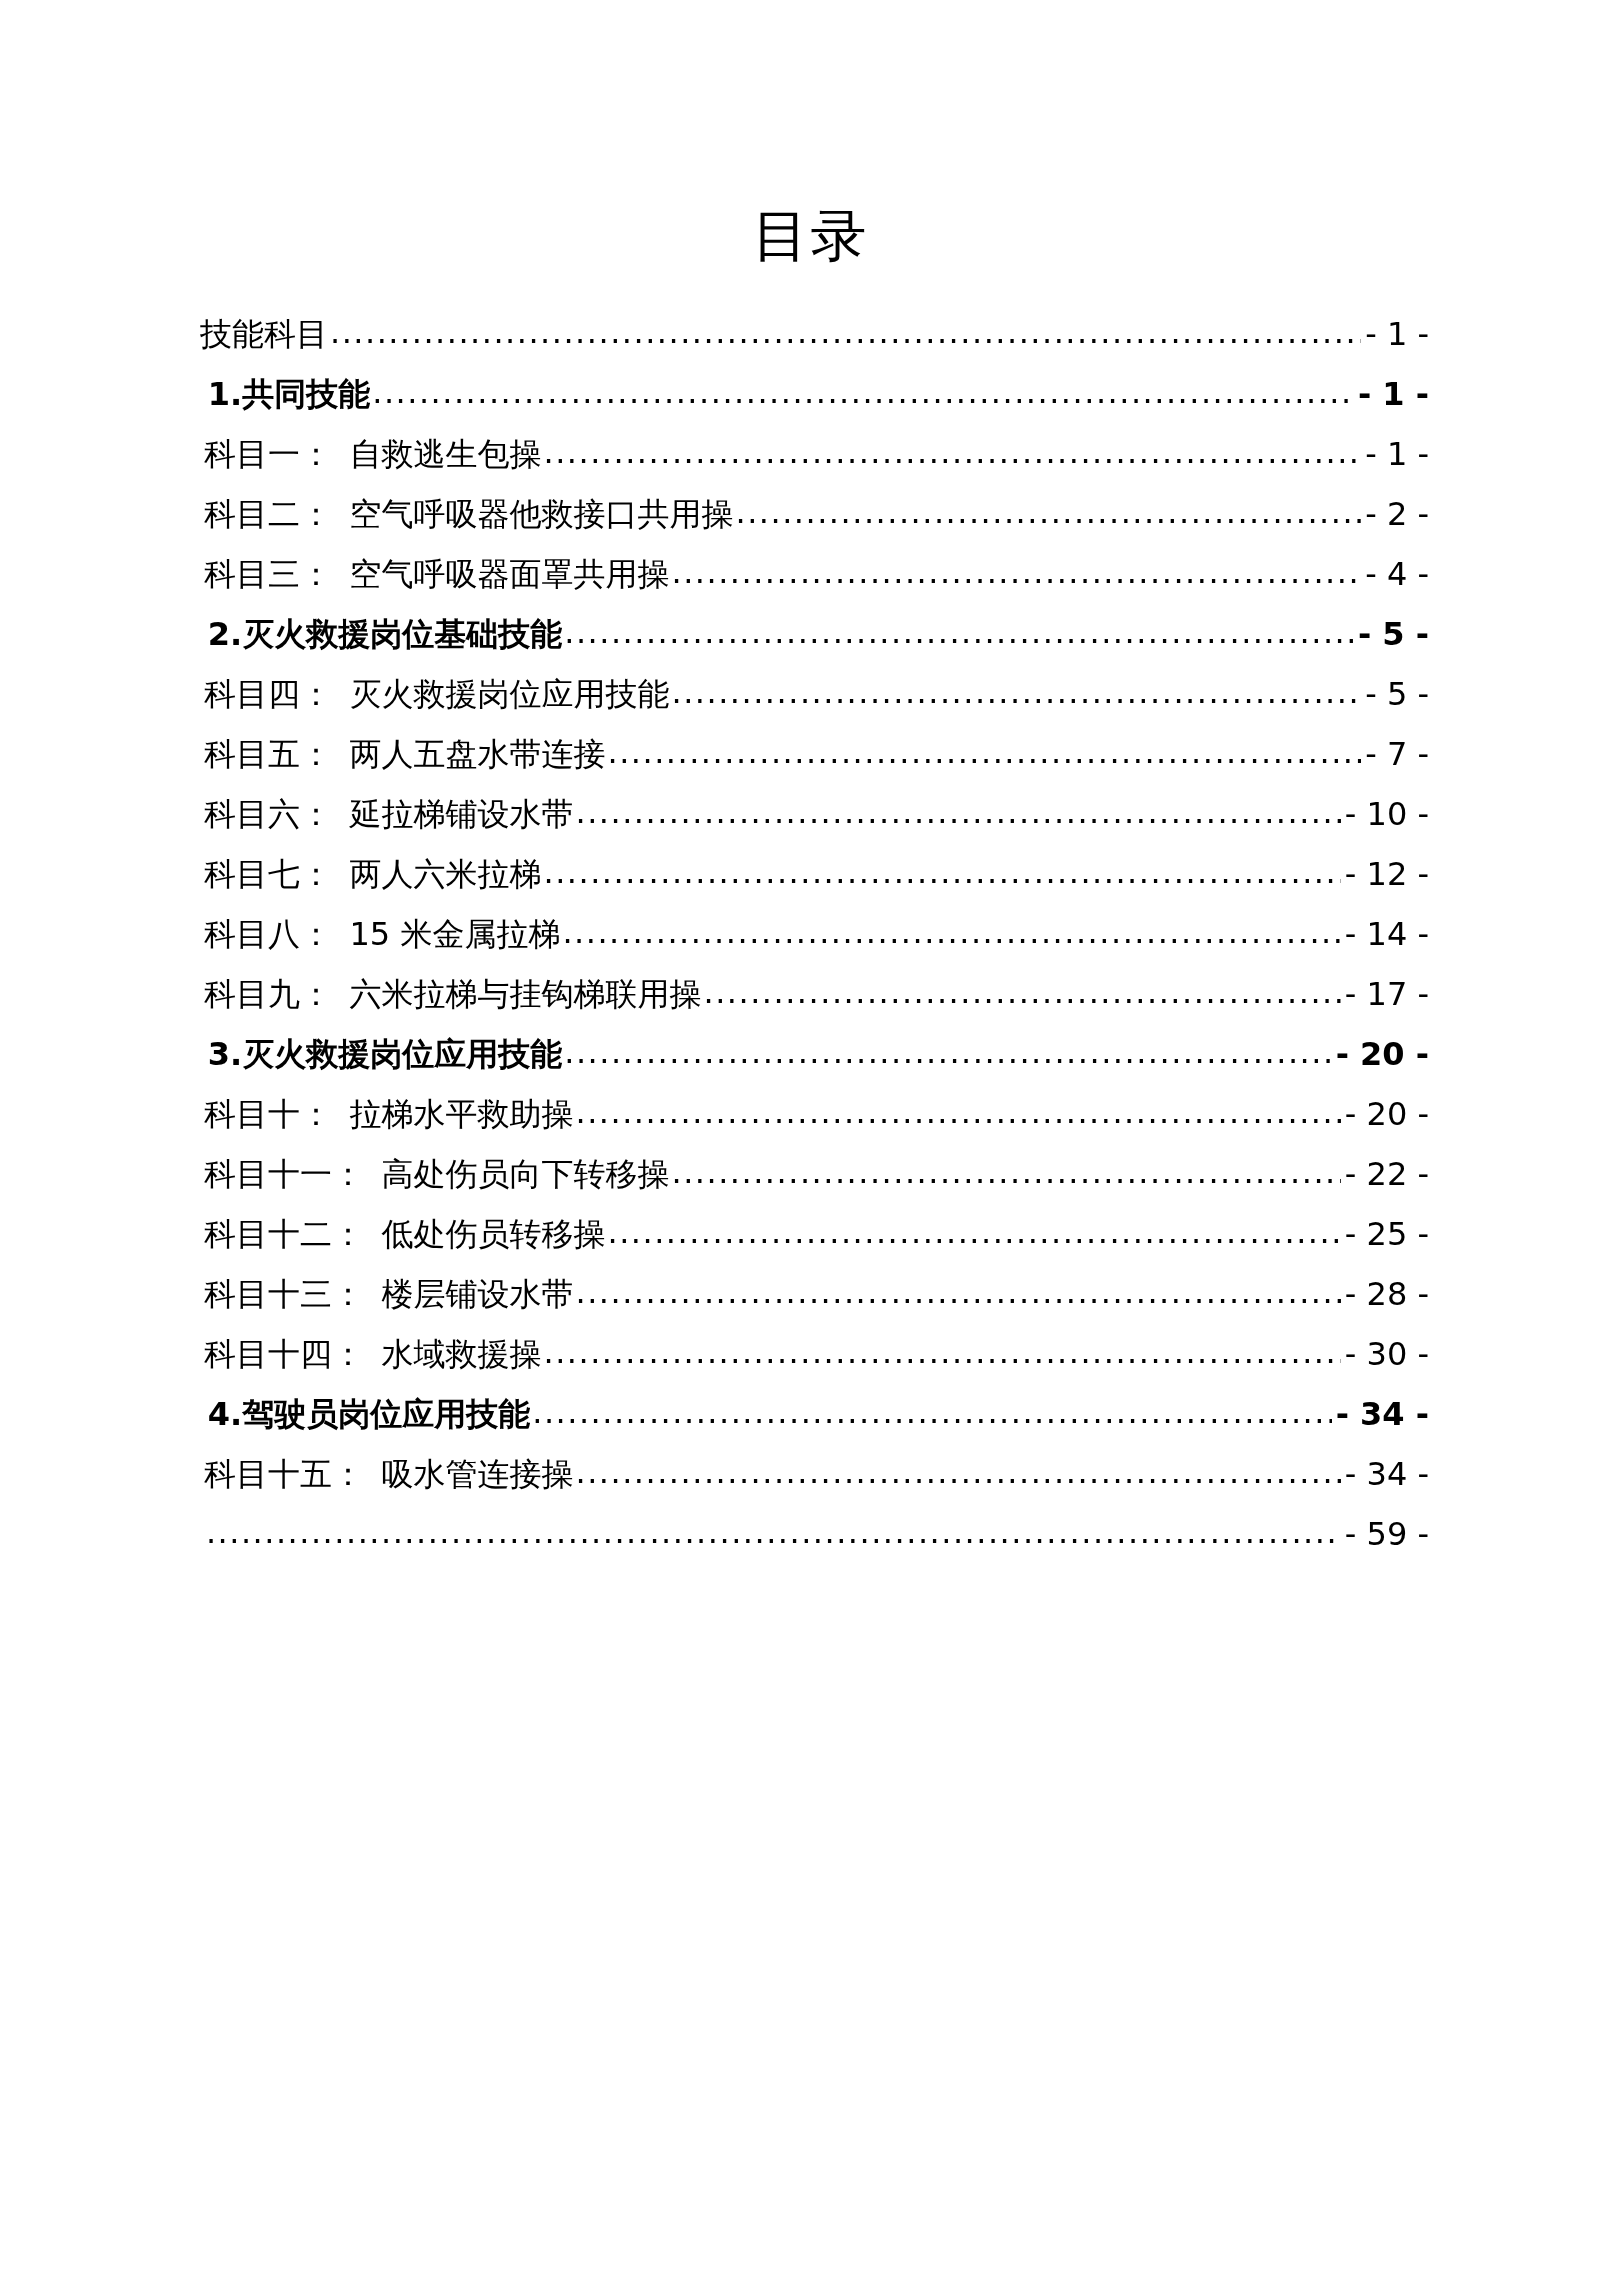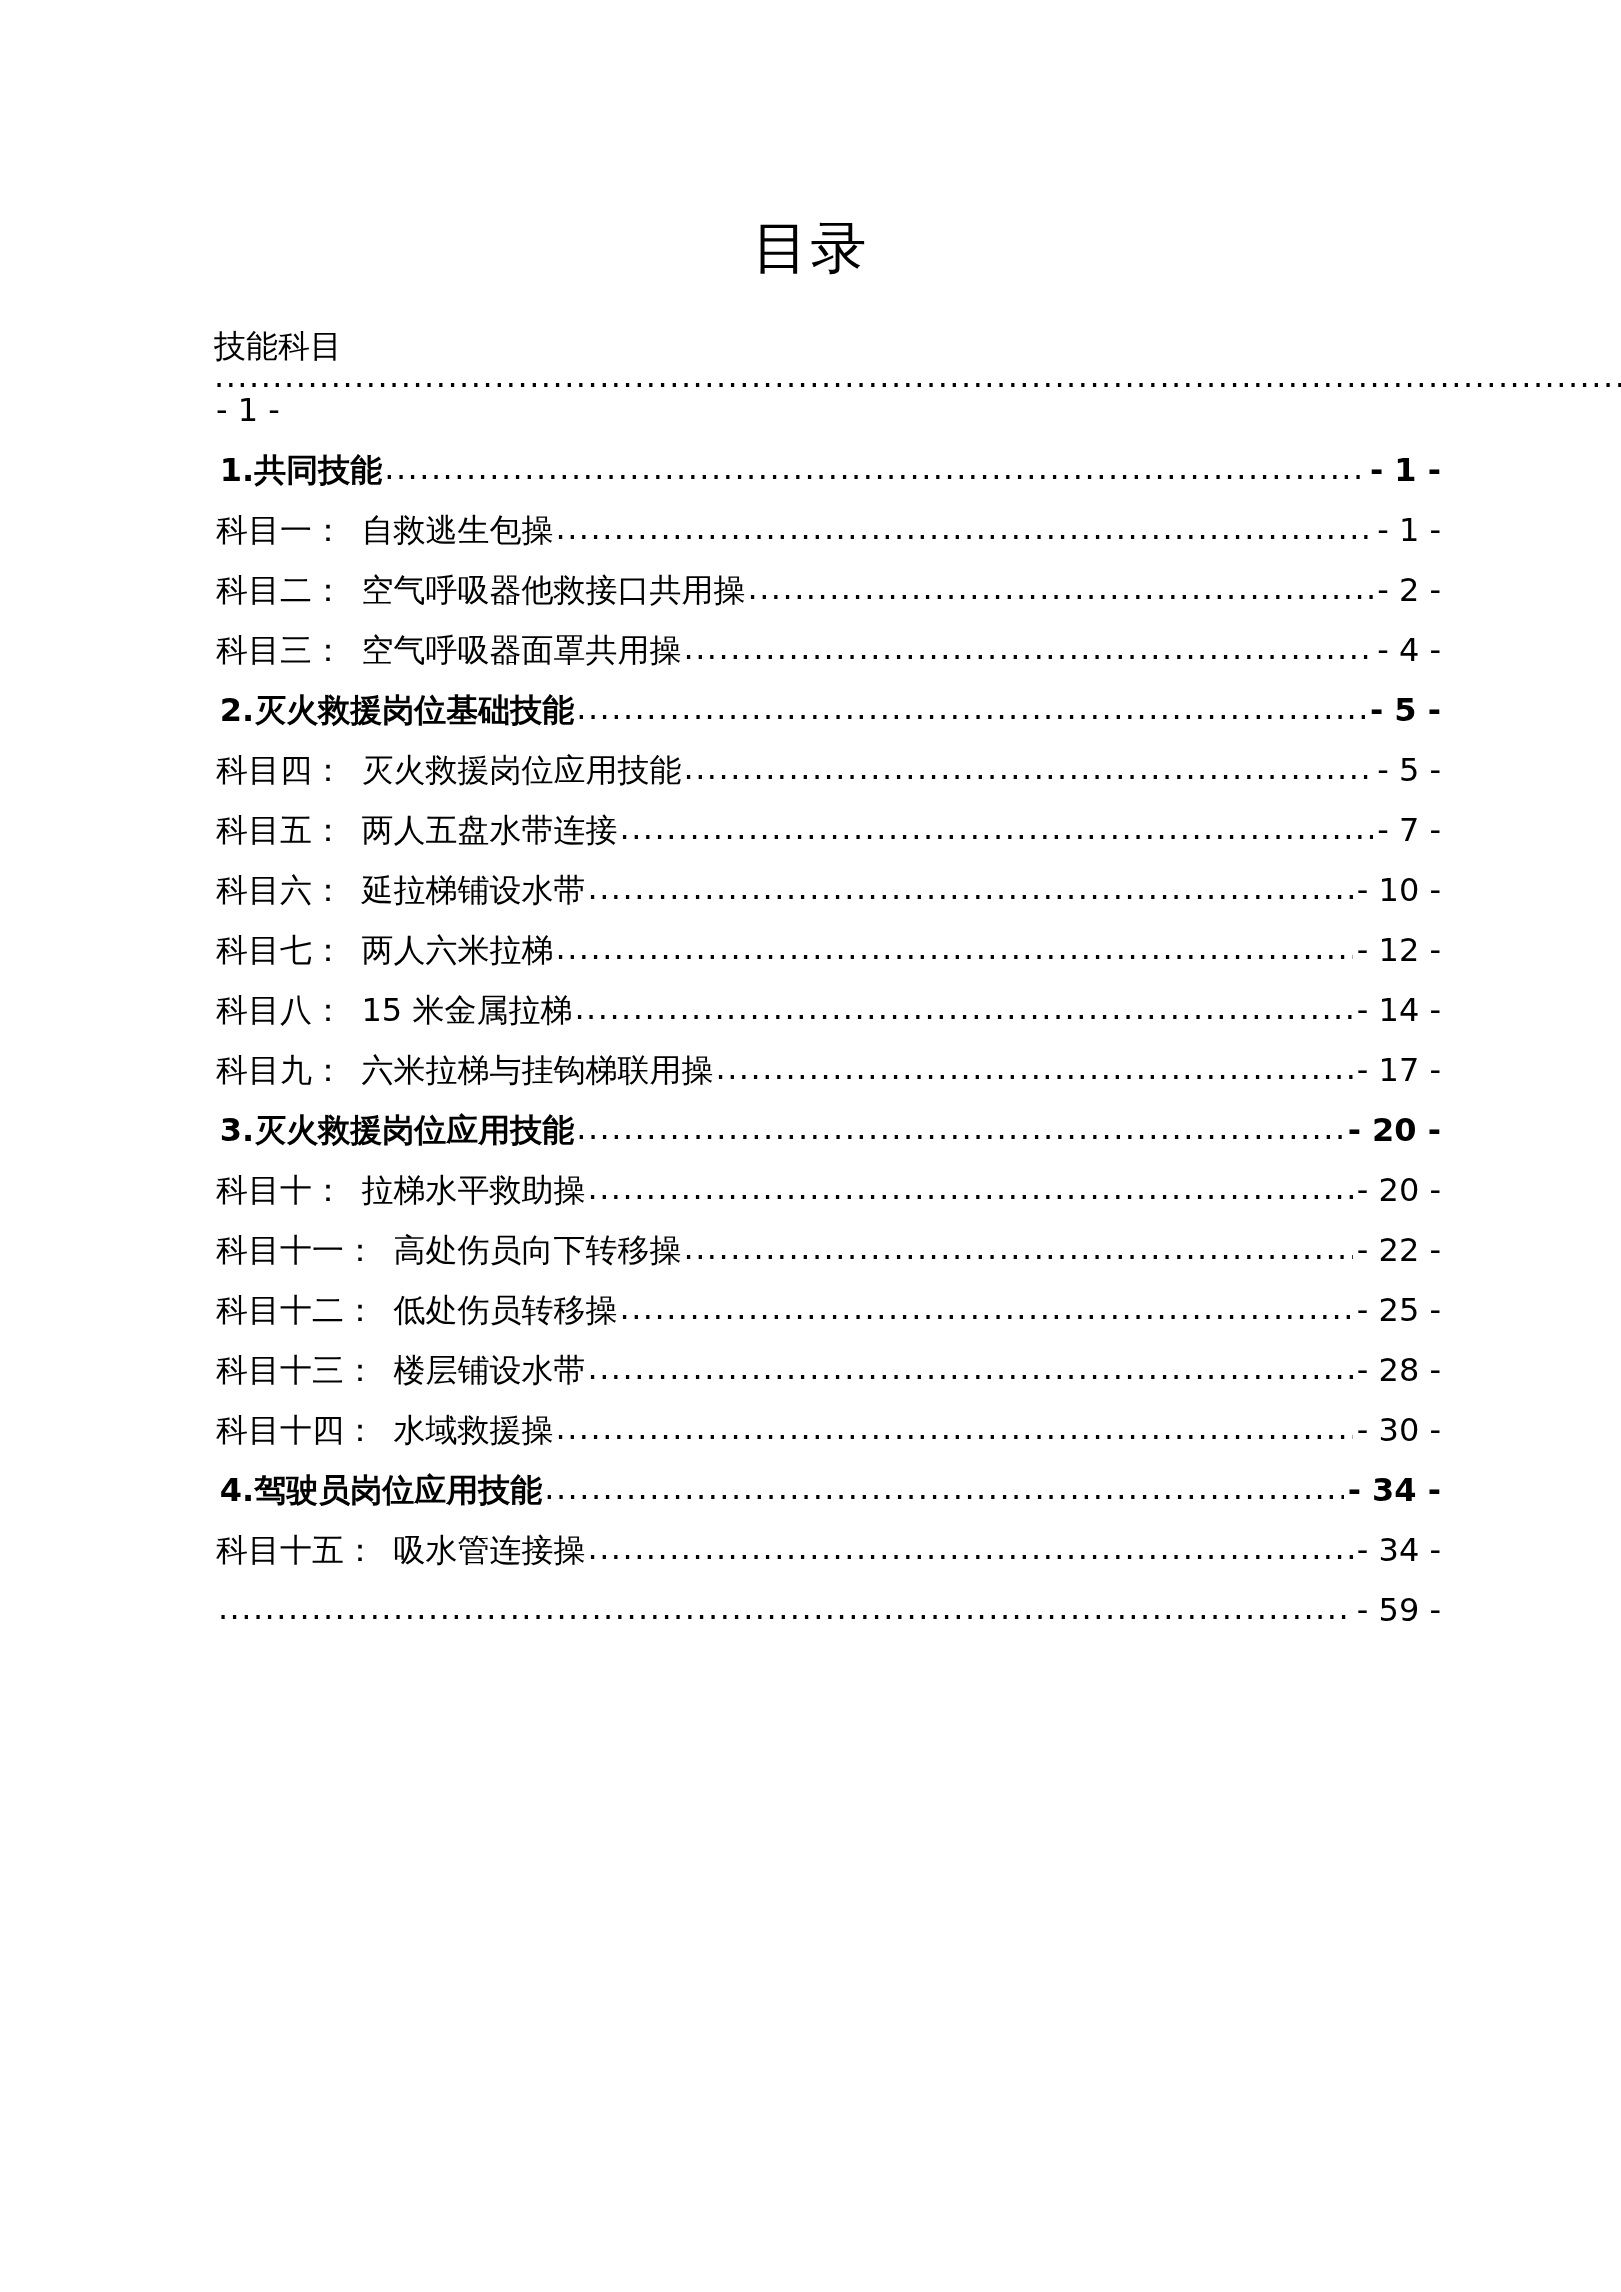--- a/index.html
+++ b/index.html
@@ -12,21 +12,21 @@
     height: 2293px;
     font-family: "DejaVu Sans", "Liberation Sans", sans-serif;
     color: #000000;
     overflow: hidden;
   }
   .page {
     position: relative;
     width: 1621px;
     height: 2279px;
     box-sizing: border-box;
-    padding: 16px;
+    padding: 4px;
   }
   .toc-title {
     text-align: center;
     font-size: 56px;
     font-weight: normal;
     letter-spacing: 2px;
     margin: 0;
     padding-top: 201px;
     padding-bottom: 0;
     line-height: 1.1;
@@ -43,21 +43,20 @@
     display: flex;
     align-items: baseline;
     font-size: 32px;
     line-height: 1.0;
     padding: 0;
     margin-bottom: 28px;
     white-space: nowrap;
   }
   .toc-row.level-0 {
     font-weight: normal;
-    flex-direction: column;
   }
   .toc-row.level-1 {
     font-weight: bold;
     padding-left: 7.8px;
   }
   .toc-row.level-2 {
     font-weight: normal;
     padding-left: 3.9px;
     align-items: center;
   }

